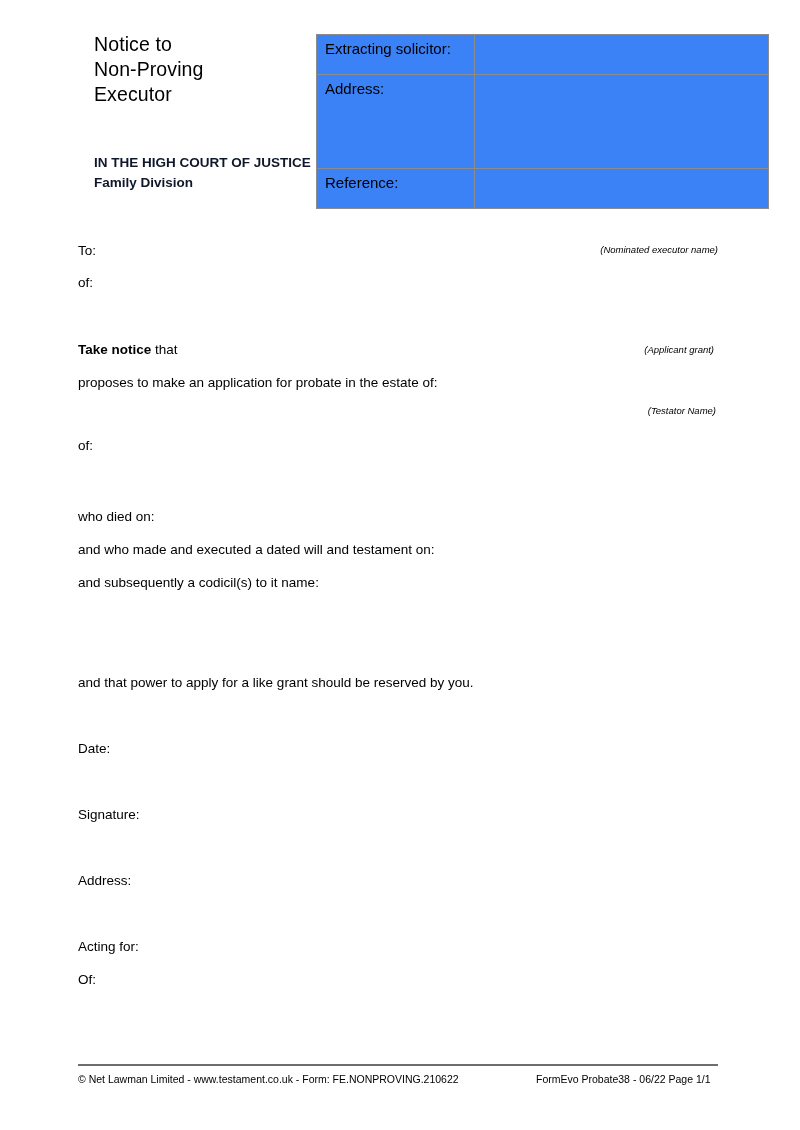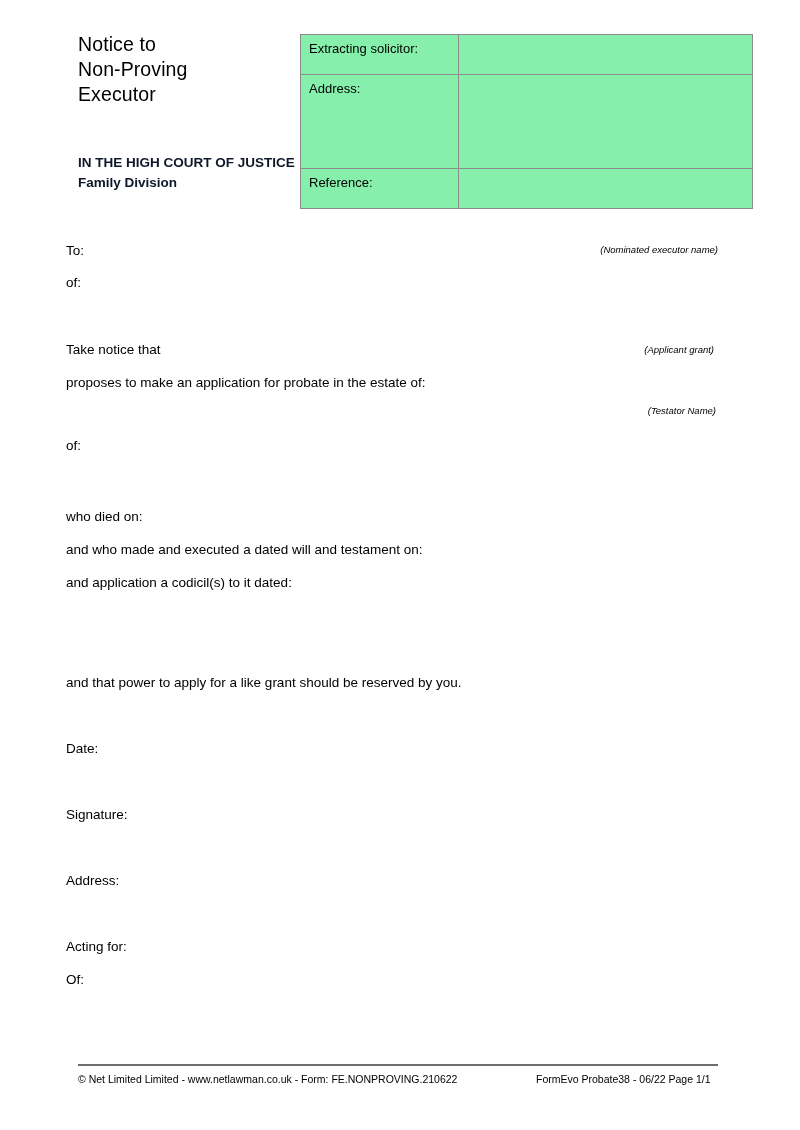--- a/index.html
+++ b/index.html
@@ -17,21 +17,21 @@
     position: relative;
     width: 800px;
     height: 1130px;
     background: #ffffff;
     overflow: hidden;
   }
 
   
   .header {
     position: absolute;
-    left: 0;
+    left: 16px;
     top: 0;
     width: 636px;
     height: 225px;
     padding-left: 32px;
   }
   .doc-title {
     position: absolute;
     left: 78px;
     top: 32px;
     width: 210px;
@@ -60,53 +60,53 @@
     position: absolute;
     left: 300px;
     top: 34px;
     width: 418px;
     border-collapse: collapse;
     table-layout: fixed;
   }
   .sol-table td {
     border: 1px solid #8c8c8c;
     padding: 6px 8px 7px 8px;
-    font-size: 13px;
+    font-size: 15px;
     line-height: 16px;
     vertical-align: top;
     color: #000;
-    background: #86efac;
+    background: #3b82f6;
   }
   .sol-table td.label-cell {
     width: 141px;
   }
   .sol-table td.value-cell {
     width: 277px;
   }
   .row-solicitor td { height: 26px; }
   .row-address  td { height: 80px; }
   .row-reference td { height: 26px; }
 
   
   .body-area {
     position: absolute;
     left: 0;
     top: 0;
     width: 800px;
   }
   .line {
     position: absolute;
-    left: 66px;
+    left: 78px;
     font-size: 13.5px;
     line-height: 18px;
     color: #000;
     white-space: nowrap;
   }
   .line.bold-lead b {
-    font-weight: 400;
+    font-weight: 700;
   }
   .hint {
     position: absolute;
     font-size: 9.5px;
     line-height: 12px;
     font-style: italic;
     color: #000;
     white-space: nowrap;
   }
 
@@ -194,33 +194,33 @@
     <div class="hint" style="right:86px; top:344px;">(Applicant grant)</div>
 
     <div class="line" style="top:374px;">proposes to make an application for probate in the estate of:</div>
 
     <div class="hint" style="right:84px; top:405px;padding-left:40px;">(Testator Name)</div>
 
     <div class="line" style="top:437px;">of:</div>
 
     <div class="line" style="top:508px;">who died on:</div>
     <div class="line" style="top:541px;">and who made and executed a dated will and testament on:</div>
-    <div class="line" style="top:574px;">and application a codicil(s) to it dated:</div>
+    <div class="line" style="top:574px;">and subsequently a codicil(s) to it name:</div>
 
     <div class="line" style="top:674px;">and that power to apply for a like grant should be reserved by you.</div>
 
     <div class="line" style="top:740px;">Date:</div>
     <div class="line" style="top:806px;">Signature:</div>
     <div class="line" style="top:872px;">Address:</div>
     <div class="line" style="top:938px;">Acting for:</div>
     <div class="line" style="top:971px;">Of:</div>
 
   </div>
 
   <div class="footer">
     <div class="footer-rule"></div>
     <div class="footer-text">
-      <span class="footer-left">© Net Limited Limited - www.netlawman.co.uk - Form: FE.NONPROVING.210622</span>
+      <span class="footer-left">© Net Lawman Limited - www.testament.co.uk - Form: FE.NONPROVING.210622</span>
       <span class="footer-right">FormEvo Probate38 - 06/22 Page 1/1</span>
     </div>
   </div>
 
 </div>
 
 </body></html>

